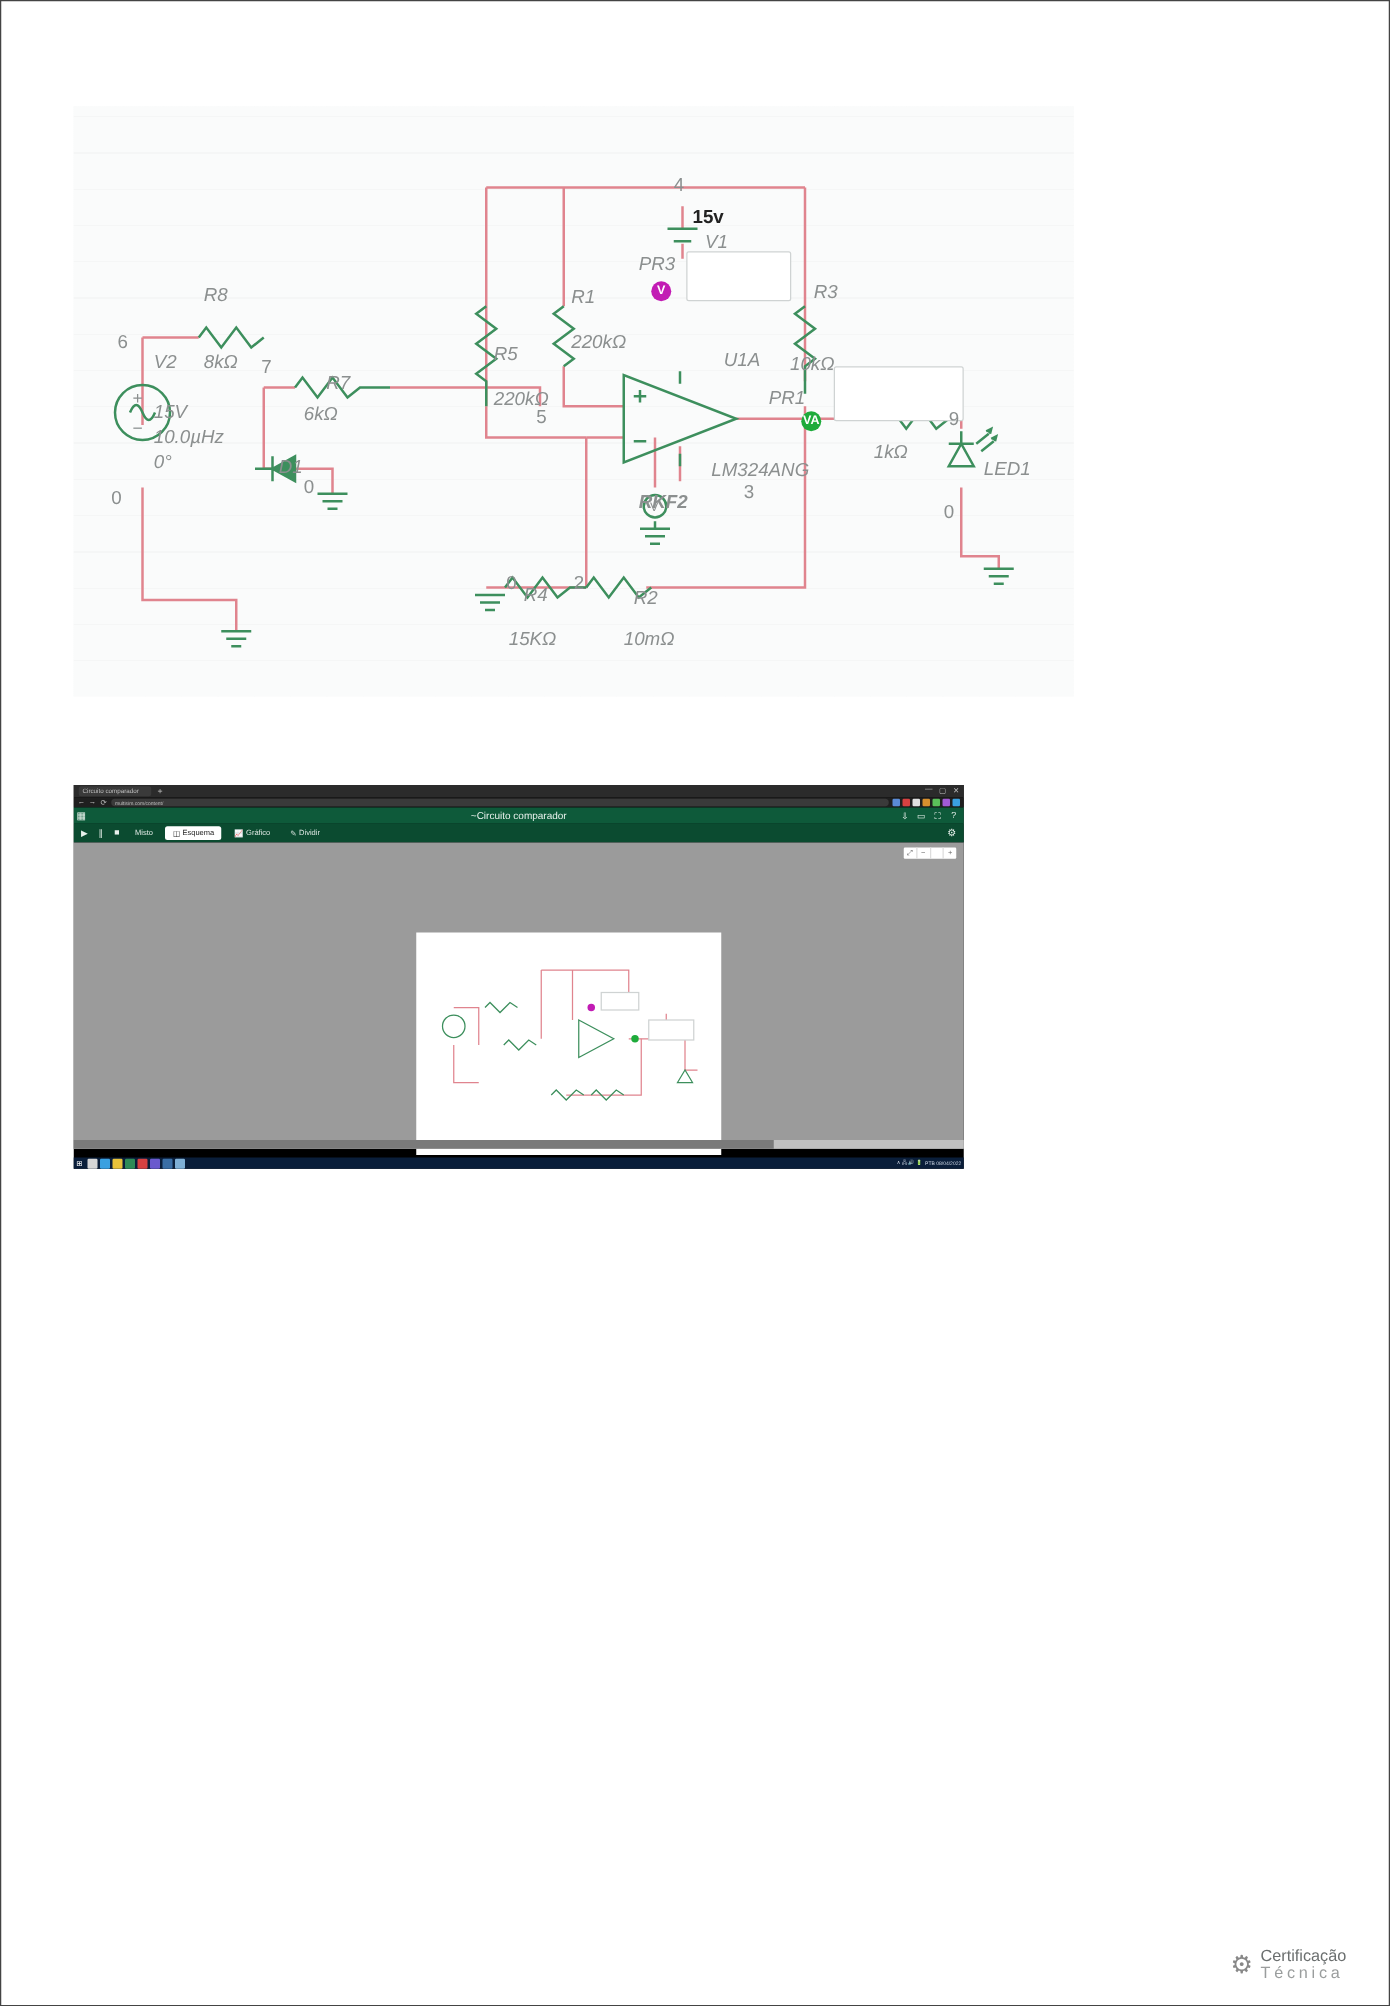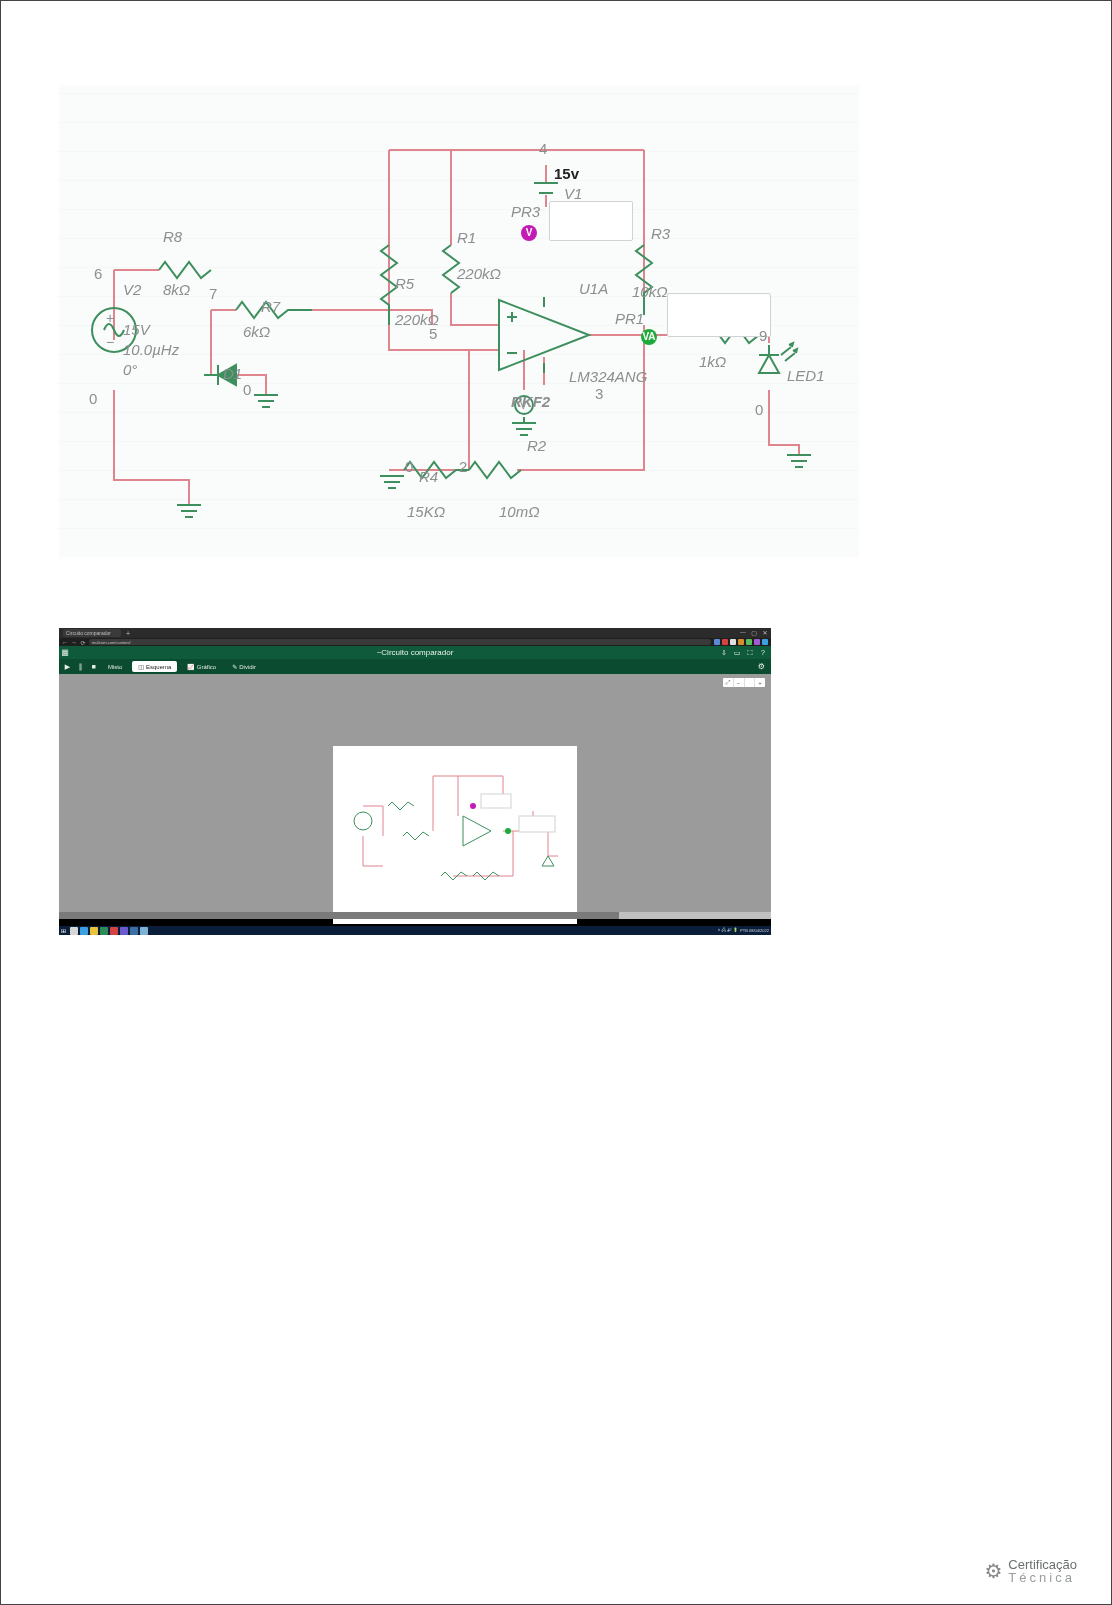--- a/index.html
+++ b/index.html
@@ -258,21 +258,21 @@
       <div class="lbl" style="left:202px;top:213px;">R7</div>
       <div class="lbl" style="left:184px;top:238px;">6kΩ</div>
 
       <div class="lbl" style="left:164px;top:280px;">D1</div>
       <div class="lbl" style="left:184px;top:296px;font-style:normal;">0</div>
 
       <div class="lbl" style="left:360px;top:367px;margin-top:16px;">R4</div>
       <div class="lbl" style="left:346px;top:373px;font-style:normal;">0</div>
       <div class="lbl" style="left:348px;top:418px;">15KΩ</div>
 
-      <div class="lbl" style="left:448px;top:352px;margin-left:20px;">R2</div>
+      <div class="lbl" style="left:448px;top:385px;">R2</div>
       <div class="lbl" style="left:400px;top:373px;font-style:normal;">2</div>
       <div class="lbl" style="left:440px;top:418px;">10mΩ</div>
 
       <div class="lbl" style="left:452px;top:308px;font-weight:bold;">RKF2</div>
 
       <div class="lbl" style="left:480px;top:55px;font-style:normal;">4</div>
 
       <div class="lbl" style="left:640px;top:268px;">1kΩ</div>
       <div class="lbl" style="left:700px;top:242px;font-style:normal;">9</div>
       <div class="lbl" style="left:728px;top:282px;">LED1</div>

